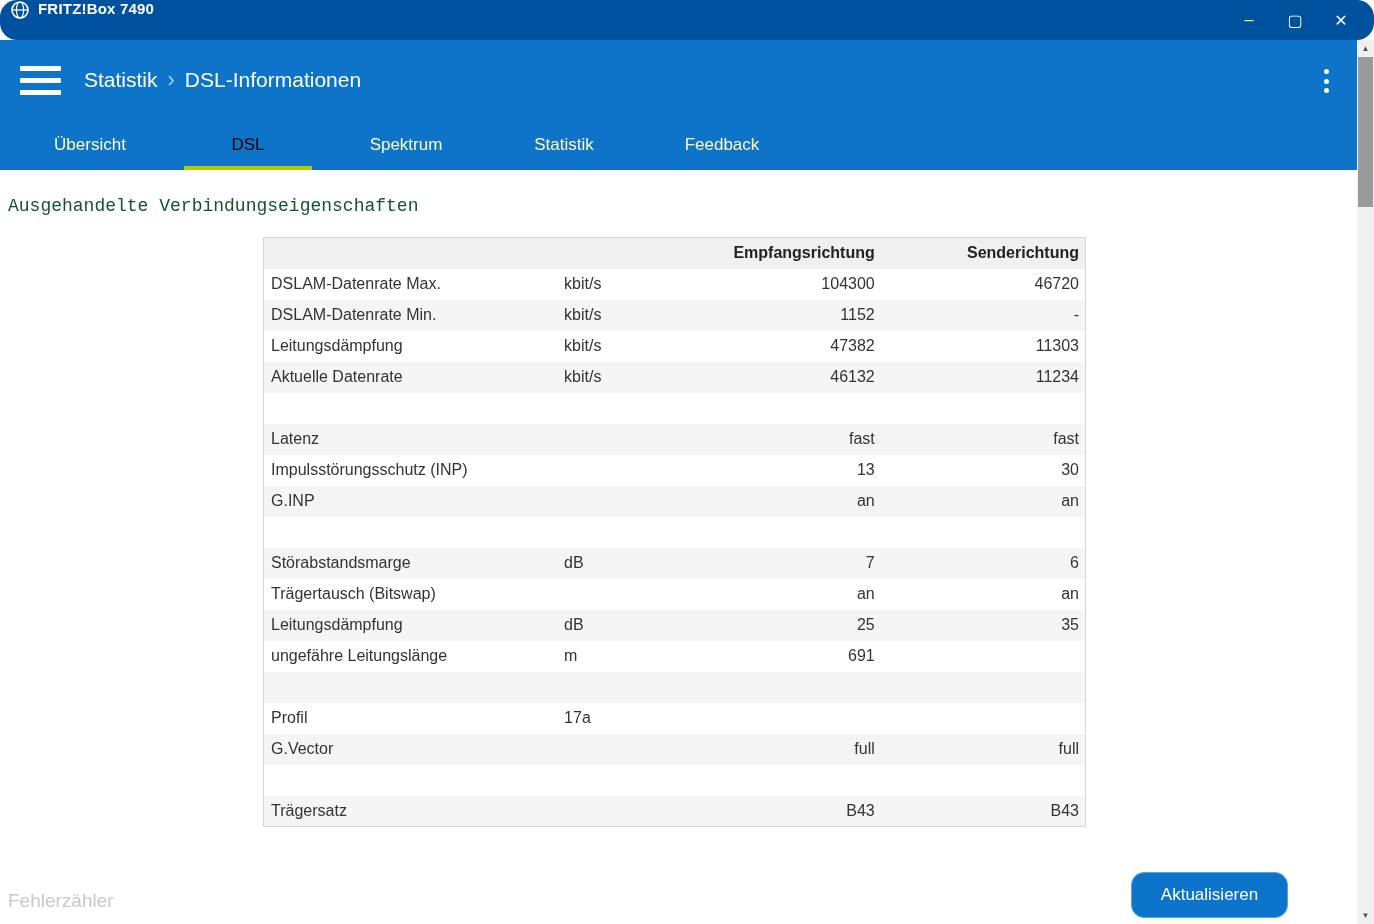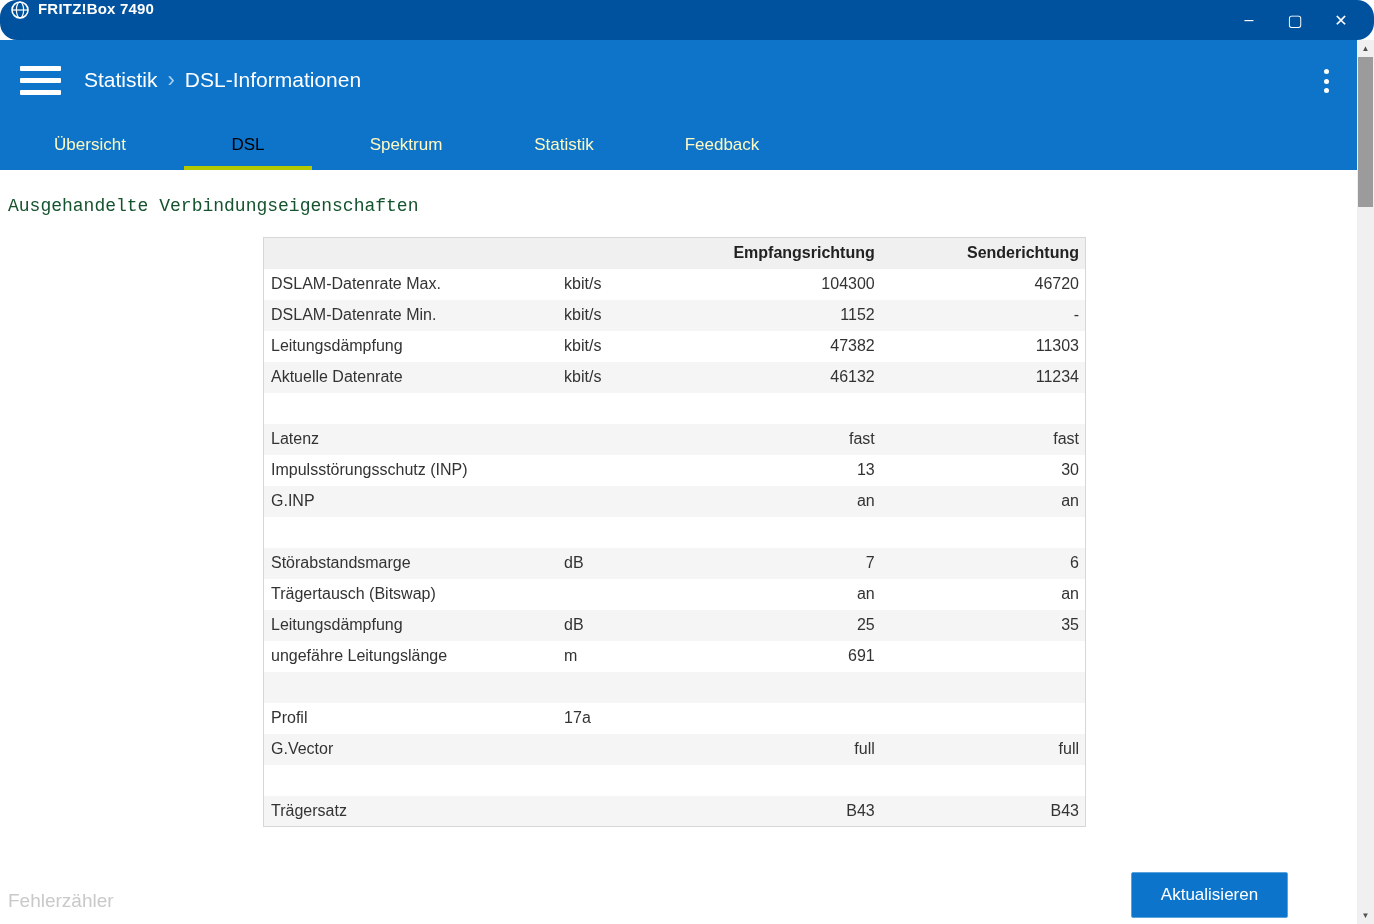--- a/index.html
+++ b/index.html
@@ -75,21 +75,21 @@
   table.props tbody tr:nth-child(even) { background:#f5f5f5; }
 
   
   .footer { position:absolute; left:0; bottom:0; width:1302px; height:56px; background:#fff; }
   .next-section {
     position:absolute; left:8px; bottom:12px; font-size:19px; color:#c9c9c9;
   }
   .refresh-btn {
     position:absolute; right:14px; bottom:6px; width:157px; height:46px;
     background:#0c74cb; color:#fff; font-size:17px; font-family:"Liberation Sans", sans-serif;
-    border:1px solid #5ba3dd; border-radius:2px; cursor:pointer;
+    border:1px solid #5ba3dd; border-radius:13px; cursor:pointer;
   }
 
   
   .scrollbar {
     position:absolute; top:40px; right:0; width:17px; height:884px; background:#f0f0f0;
   }
   .sb-arrow {
     position:absolute; left:0; width:17px; height:17px; display:flex; align-items:center;
     justify-content:center; font-size:8px; color:#505050; cursor:pointer; background:#f0f0f0;
   }

